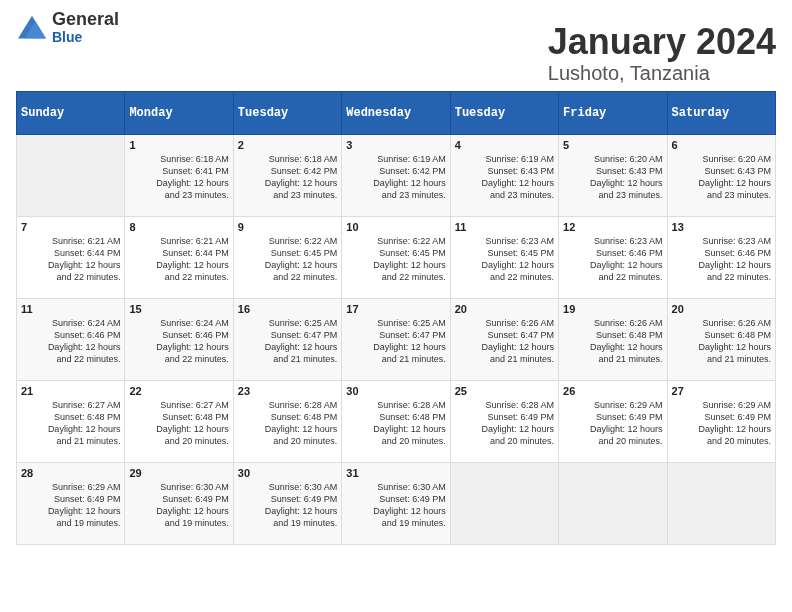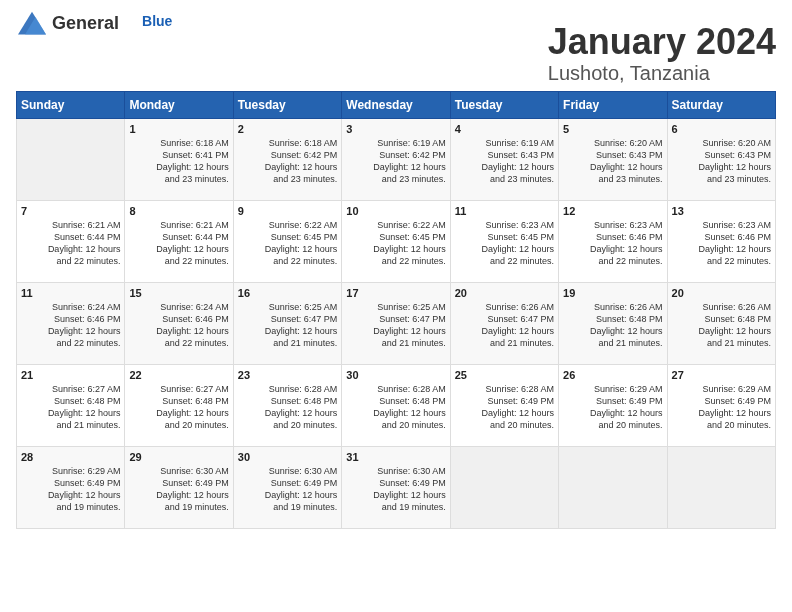--- a/index.html
+++ b/index.html
@@ -22,23 +22,22 @@
       align-items: flex-start;
       margin-bottom: 6px;
     }
     .logo {
       display: flex;
       align-items: center;
       gap: 4px;
     }
     .logo-text {
       display: flex;
-      flex-direction: row;
+      flex-direction: column;
       line-height: 1.1;
-      gap: 23px;
     }
     .logo-general {
       font-size: 18px;
       font-weight: bold;
       color: #333;
     }
     .logo-blue {
       font-size: 14px;
       font-weight: bold;
       color: #1a5fb4;
@@ -63,23 +62,24 @@
     table {
       width: 100%;
       border-collapse: collapse;
       table-layout: fixed;
     }
     thead tr th {
       background-color: #2563b0;
       color: #fff;
       font-size: 12px;
       font-weight: bold;
-      padding: 6px 4px;
+      padding: 14px 4px;
       text-align: left;
       border: 1px solid #1a4e9a;
+      font-family: Liberation Mono, monospace;
     }
     tbody tr {
       border-bottom: 1px solid #ccc;
     }
     tbody tr:nth-child(odd) {
       background: #f8f8f8;
     }
     tbody tr:nth-child(even) {
       background: #fff;
     }

